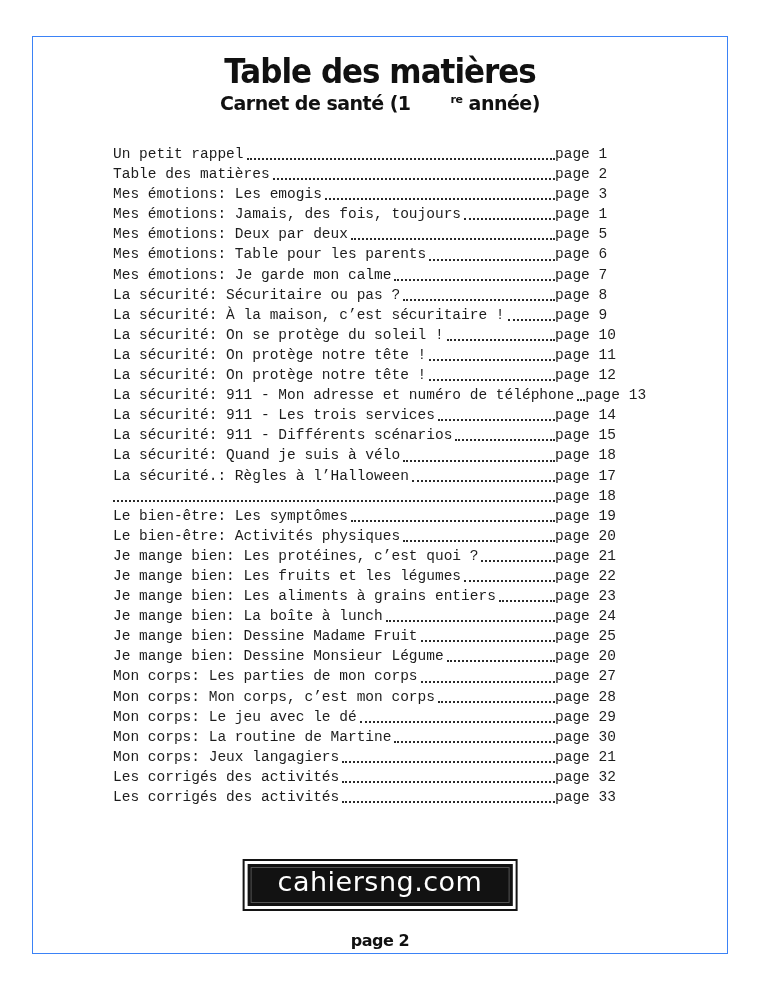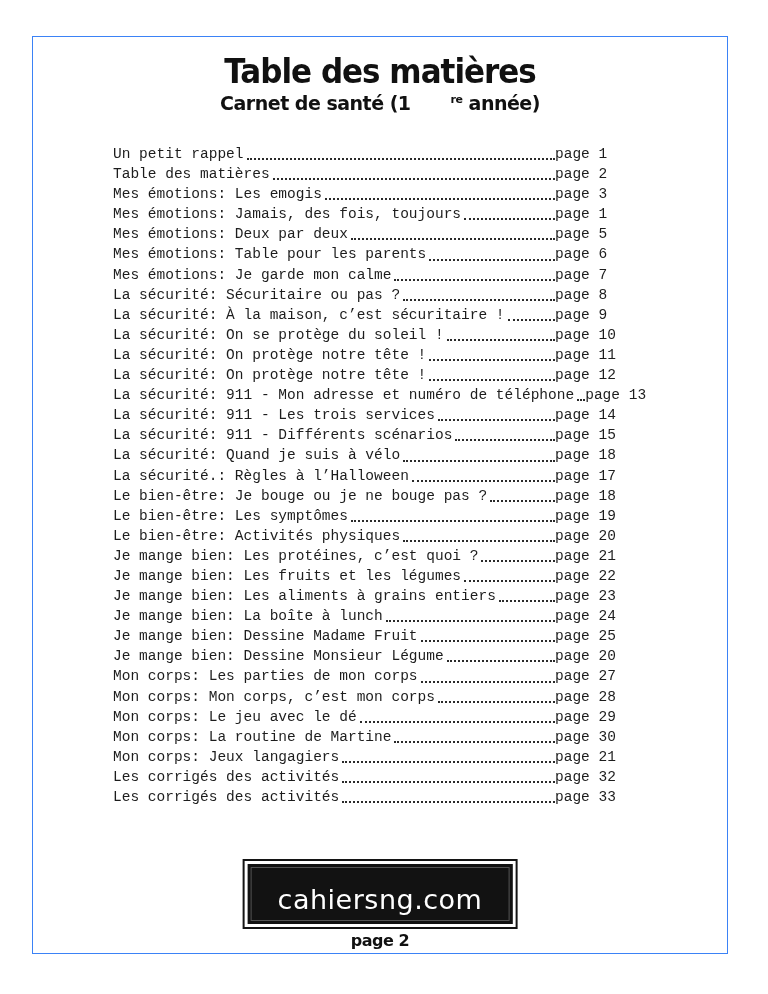--- a/index.html
+++ b/index.html
@@ -82,21 +82,21 @@
     transform: translateX(-50%);
     top: 822px;
     border: 2px solid #141414;
     padding: 3px;
     background: #ffffff;
   }
   .footer-box-inner {
     background: #121212;
     color: #ffffff;
     font-size: 27px;
-    padding: 20px 30px 9px 30px;
+    padding: 2px 30px 9px 30px;
     box-shadow: inset 0 0 0 3px #121212, inset 0 0 0 4px rgba(255,255,255,0.28);
     letter-spacing: 0.5px;
   }
   .footer-page {
     position: absolute;
     left: 0;
     right: 0;
     top: 894px;
     text-align: center;
     font-size: 16px;
@@ -194,21 +194,20 @@
         <span class="toc-title">La sécurité: Quand je suis à vélo</span>
         <span class="leader"></span>
         <span class="toc-page">page 18</span>
       </div>
       <div class="toc-row">
         <span class="toc-title">La sécurité.: Règles à l’Halloween</span>
         <span class="leader"></span>
         <span class="toc-page">page 17</span>
       </div>
       <div class="toc-row">
-        <span class="toc-title">Le bien-être: Je bouge ou je ne bouge pas ?</span>
         <span class="leader"></span>
         <span class="toc-page">page 18</span>
       </div>
       <div class="toc-row">
         <span class="toc-title">Le bien-être: Les symptômes</span>
         <span class="leader"></span>
         <span class="toc-page">page 19</span>
       </div>
       <div class="toc-row">
         <span class="toc-title">Le bien-être: Activités physiques</span>

